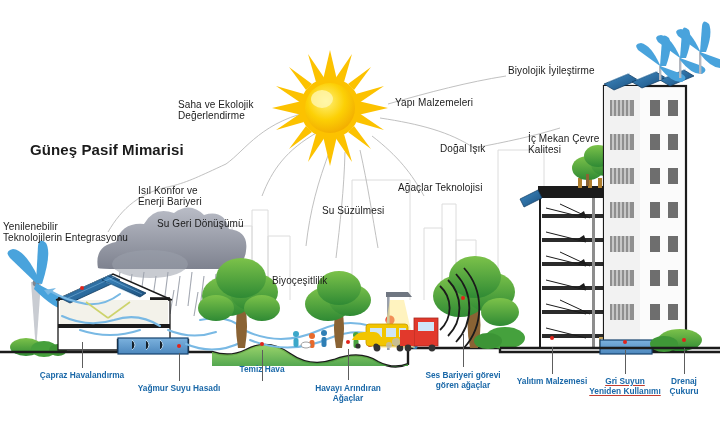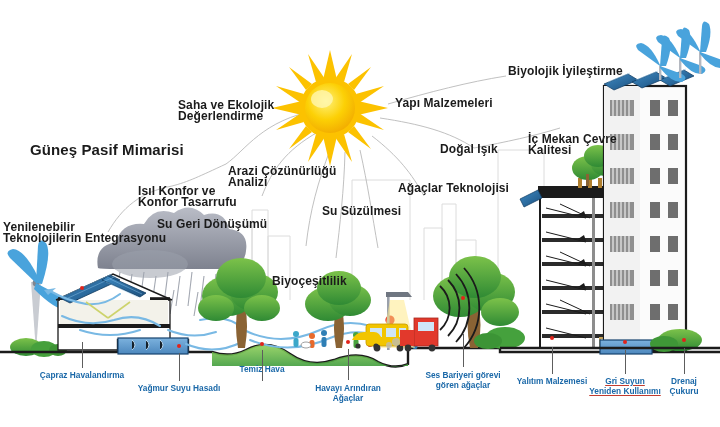--- a/index.html
+++ b/index.html
@@ -1,20 +1,20 @@
 <!DOCTYPE html>
 <html><head>
 <meta charset="utf-8">
 <style>
   html,body{margin:0;padding:0;background:#ffffff;}
   body{width:720px;height:427px;overflow:hidden;
        font-family:"Liberation Sans","DejaVu Sans",sans-serif;}
   #stage{position:relative;width:720px;height:427px;background:#ffffff;}
   #scene{position:absolute;inset:0;}
-  .lbl{position:absolute;color:#1b1b1b;font-weight:700;font-size:12px;
+  .lbl{position:absolute;color:#1b1b1b;font-weight:400;font-size:10px;
        line-height:10.5px;letter-spacing:.1px;white-space:pre-line;}
   .lbl.big{font-size:15px;font-weight:800;}
   .blbl{position:absolute;color:#1a68a8;font-weight:700;font-size:8.3px;
         line-height:10px;text-align:center;white-space:pre-line;
         transform:translateX(-50%);}
   .blbl.u{text-decoration:underline;text-decoration-color:#c23b2e;
           text-underline-offset:1px;}
   .leader{position:absolute;width:1px;background:#5d5d5d;}
   .dot{position:absolute;width:4px;height:4px;border-radius:50%;
        background:#e2231a;transform:translate(-50%,-50%);}
@@ -483,26 +483,24 @@
       <ellipse cx="664" cy="344" rx="14" ry="8" fill="#3f9737"></ellipse>
     </g>
 
     <path d="M500 348 H720" stroke="#1b1b1b" stroke-width="2.4" fill="none"></path>
   </svg>
 
   <div class="lbl big" style="left:30px;top:145px;">Güneş Pasif Mimarisi</div>
   <div class="lbl" style="left:3px;top:222px;">Yenilenebilir
 Teknolojilerin Entegrasyonu</div>
   <div class="lbl" style="left:138px;top:186px;">Isıl Konfor ve
-Konfor Tasarrufu</div>
+Enerji Bariyeri</div>
   <div class="lbl" style="left:157px;top:219px;">Su Geri Dönüşümü</div>
   <div class="lbl" style="left:178px;top:100px;">Saha ve Ekolojik
 Değerlendirme</div>
-  <div class="lbl" style="left:228px;top:166px;">Arazi Çözünürlüğü
-Analizi</div>
   <div class="lbl" style="left:322px;top:206px;">Su Süzülmesi</div>
   <div class="lbl" style="left:272px;top:276px;">Biyoçeşitlilik</div>
   <div class="lbl" style="left:395px;top:98px;">Yapı Malzemeleri</div>
   <div class="lbl" style="left:440px;top:144px;">Doğal Işık</div>
   <div class="lbl" style="left:398px;top:183px;">Ağaçlar Teknolojisi</div>
   <div class="lbl" style="left:508px;top:66px;">Biyolojik İyileştirme</div>
   <div class="lbl" style="left:528px;top:126px;margin-top:8px;">İç Mekan Çevre
 Kalitesi</div>
 
   <div class="leader" style="left:82px;top:342px;height:26px;"></div>

